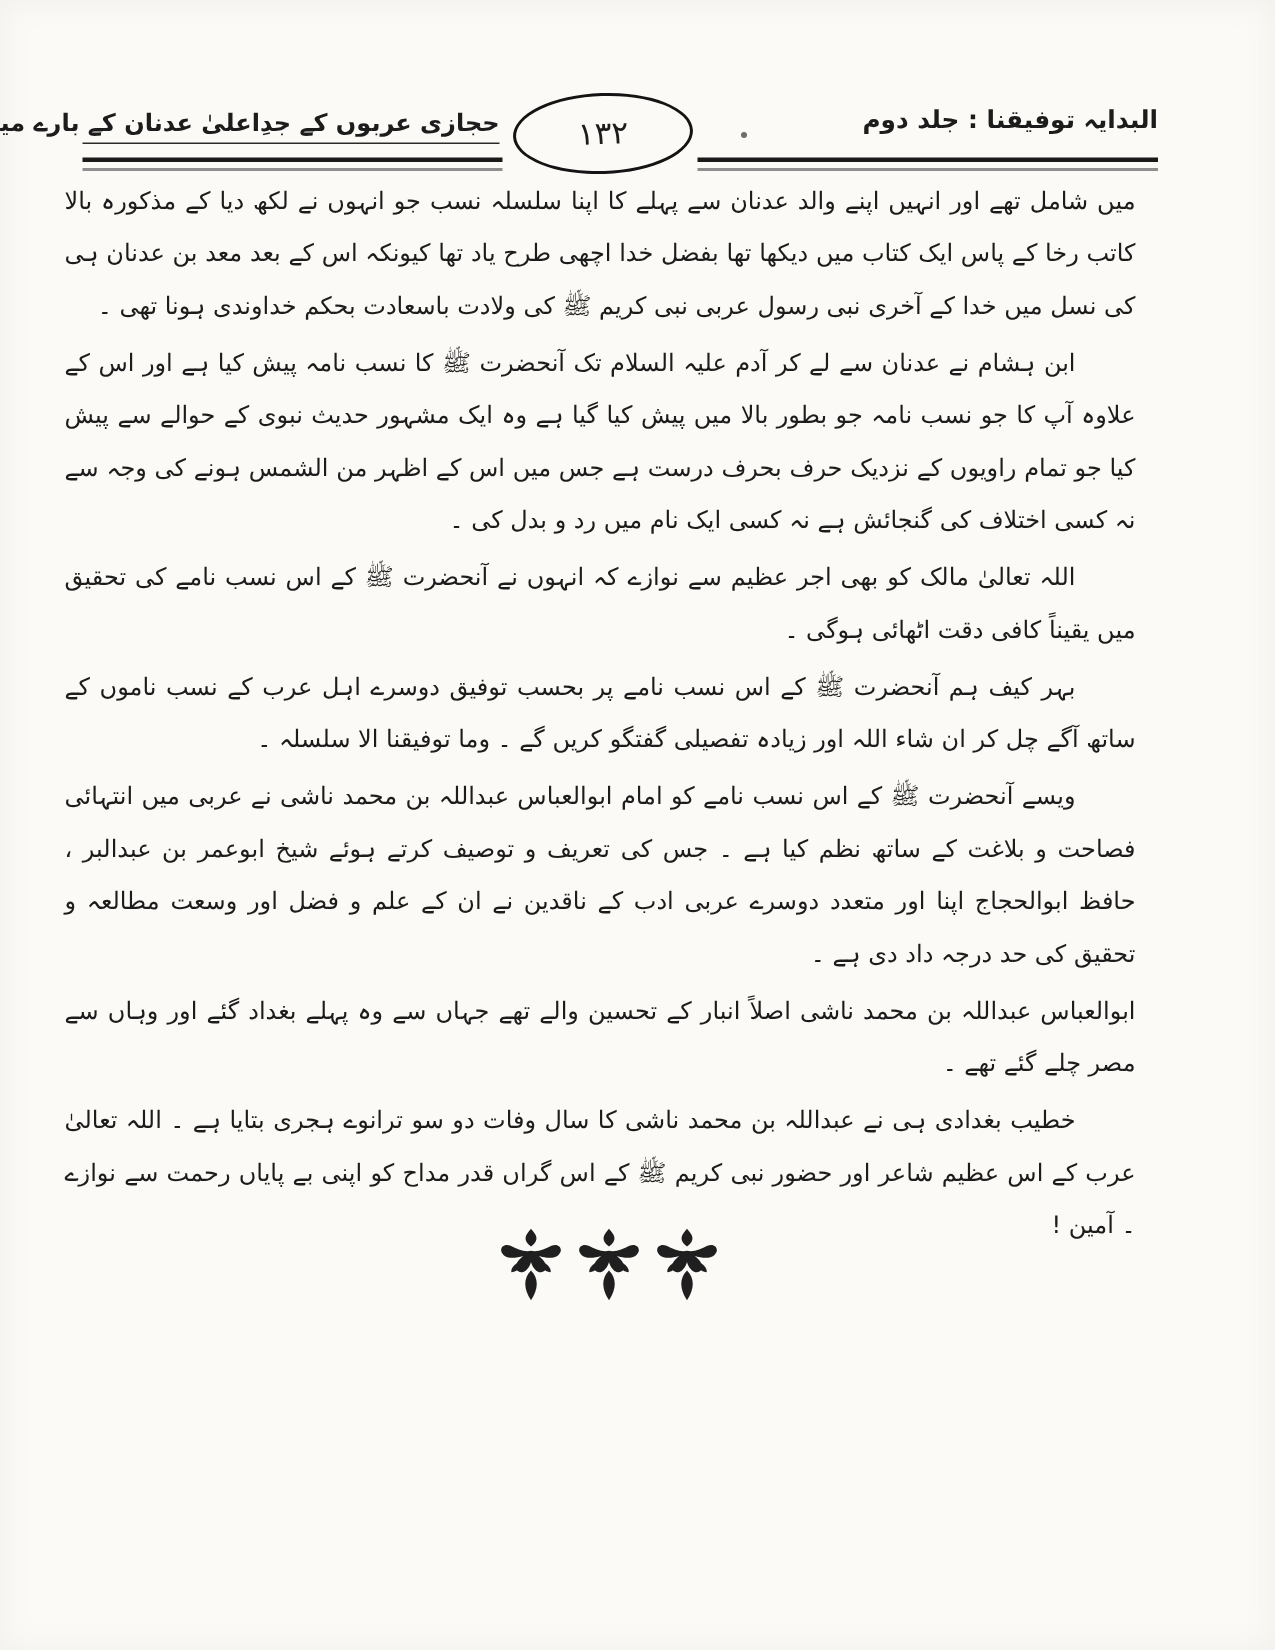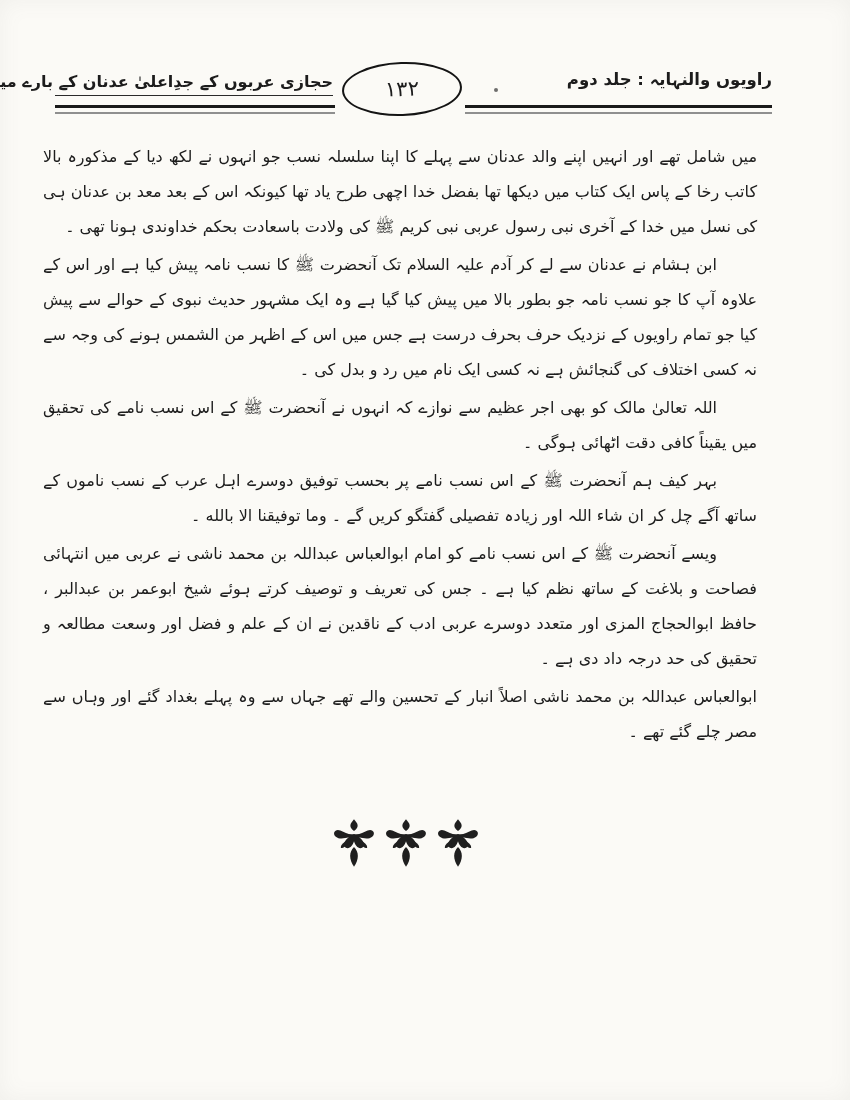--- a/index.html
+++ b/index.html
@@ -50,21 +50,20 @@
   }
   .stray-dot{
     position:absolute; top:88px; left:494px;
     width:4px; height:4px; border-radius:50%;
     background:#4a4a4a; opacity:.8;
   }
   
   .body-text{
     position:absolute; top:116px; right:93px; left:43px;
     color:var(--ink);
-    margin-top:23px;
   }
   .body-text p{
     margin:0 0 3px 0;
     font-size:16px; line-height:35px;
     text-align:justify;
     direction:rtl;
   }
   .body-text p.indent{ text-indent:40px; }
   
   .ornaments{
@@ -79,36 +78,37 @@
     box-shadow:inset 0 0 22px rgba(120,120,110,0.08);
   }
 </style>
 </head>
 <body>
 
 <div class="page">
 
   <div class="scan-edge"></div>
 
-  <div class="hdr-right">راویوں والنہایہ : جلد دوم</div>
+  <div class="hdr-right">البدایہ توفيقنا : جلد دوم</div>
   <div class="hdr-left">حجازی عربوں کے جدِاعلیٰ عدنان کے بارے میں</div>
   <div class="rule rule-left"></div>
   <div class="rule rule-right"></div>
   <div class="page-oval">
     <span>۱۳۲</span>
   </div>
   <div class="stray-dot"></div>
 
   <div class="body-text">
     <p>میں شامل تھے اور انہیں اپنے والد عدنان سے پہلے کا اپنا سلسلہ نسب جو انہوں نے لکھ دیا کے مذکورہ بالا کاتب رخا کے پاس ایک کتاب میں دیکھا تھا بفضل خدا اچھی طرح یاد تھا کیونکہ اس کے بعد معد بن عدنان ہی کی نسل میں خدا کے آخری نبی رسول عربی نبی کریم ﷺ کی ولادت باسعادت بحکم خداوندی ہونا تھی ۔</p>
     <p class="indent">ابن ہشام نے عدنان سے لے کر آدم علیہ السلام تک آنحضرت ﷺ کا نسب نامہ پیش کیا ہے اور اس کے علاوہ آپ کا جو نسب نامہ جو بطور بالا میں پیش کیا گیا ہے وہ ایک مشہور حدیث نبوی کے حوالے سے پیش کیا جو تمام راویوں کے نزدیک حرف بحرف درست ہے جس میں اس کے اظہر من الشمس ہونے کی وجہ سے نہ کسی اختلاف کی گنجائش ہے نہ کسی ایک نام میں رد و بدل کی ۔</p>
     <p class="indent">اللہ تعالیٰ مالک کو بھی اجر عظیم سے نوازے کہ انہوں نے آنحضرت ﷺ کے اس نسب نامے کی تحقیق میں یقیناً کافی دقت اٹھائی ہوگی ۔</p>
-    <p class="indent">بہر کیف ہم آنحضرت ﷺ کے اس نسب نامے پر بحسب توفیق دوسرے اہل عرب کے نسب ناموں کے ساتھ آگے چل کر ان شاء اللہ اور زیادہ تفصیلی گفتگو کریں گے ۔ وما توفيقنا الا بالله ۔</p>
-    <p class="indent">ویسے آنحضرت ﷺ کے اس نسب نامے کو امام ابوالعباس عبداللہ بن محمد ناشی نے عربی میں انتہائی فصاحت و بلاغت کے ساتھ نظم کیا ہے ۔ جس کی تعریف و توصیف کرتے ہوئے شیخ ابوعمر بن عبدالبر ، حافظ ابوالحجاج المزی اور متعدد دوسرے عربی ادب کے ناقدین نے ان کے علم و فضل اور وسعت مطالعہ و تحقیق کی حد درجہ داد دی ہے ۔</p>
+    <p class="indent">بہر کیف ہم آنحضرت ﷺ کے اس نسب نامے پر بحسب توفیق دوسرے اہل عرب کے نسب ناموں کے ساتھ آگے چل کر ان شاء اللہ اور زیادہ تفصیلی گفتگو کریں گے ۔ وما توفيقنا الا سلسلہ ۔</p>
+    <p class="indent">ویسے آنحضرت ﷺ کے اس نسب نامے کو امام ابوالعباس عبداللہ بن محمد ناشی نے عربی میں انتہائی فصاحت و بلاغت کے ساتھ نظم کیا ہے ۔ جس کی تعریف و توصیف کرتے ہوئے شیخ ابوعمر بن عبدالبر ، حافظ ابوالحجاج اپنا اور متعدد دوسرے عربی ادب کے ناقدین نے ان کے علم و فضل اور وسعت مطالعہ و تحقیق کی حد درجہ داد دی ہے ۔</p>
     <p>ابوالعباس عبداللہ بن محمد ناشی اصلاً انبار کے تحسین والے تھے جہاں سے وہ پہلے بغداد گئے اور وہاں سے مصر چلے گئے تھے ۔</p>
+    <p class="indent">خطیب بغدادی ہی نے عبداللہ بن محمد ناشی کا سال وفات دو سو ترانوے ہجری بتایا ہے ۔ اللہ تعالیٰ عرب کے اس عظیم شاعر اور حضور نبی کریم ﷺ کے اس گراں قدر مداح کو اپنی بے پایاں رحمت سے نوازے ۔ آمین !</p>
   </div>
 
   <div class="ornaments">
     <span class="fleuron">
       <svg viewBox="0 0 40 44" xmlns="http://www.w3.org/2000/svg">
         <path d="M20 1 C16.5 5 15 7.5 20 11.5 C25 7.5 23.5 5 20 1 Z"></path>
         <path d="M4 16.5 C0.5 13.5 3.5 9 8 11 C12 13 16 15 20 14 C24 15 28 13 32 11 C36.5 9 39.5 13.5 36 16.5 C33 19 28.5 18 24.5 17 C28.5 20 30.5 24 27.5 26 C24.5 28 21 24.5 20 20.5 C19 24.5 15.5 28 12.5 26 C9.5 24 11.5 20 15.5 17 C11.5 18 7 19 4 16.5 Z"></path>
         <path d="M20 25.5 C15.5 30 15.5 36 20 43 C24.5 36 24.5 30 20 25.5 Z"></path>
         <path d="M13 20.5 C10 22 8 24.5 8.5 26.5 C11 26.5 13.5 24.5 14.5 22 Z"></path>
         <path d="M27 20.5 C30 22 32 24.5 31.5 26.5 C29 26.5 26.5 24.5 25.5 22 Z"></path>

